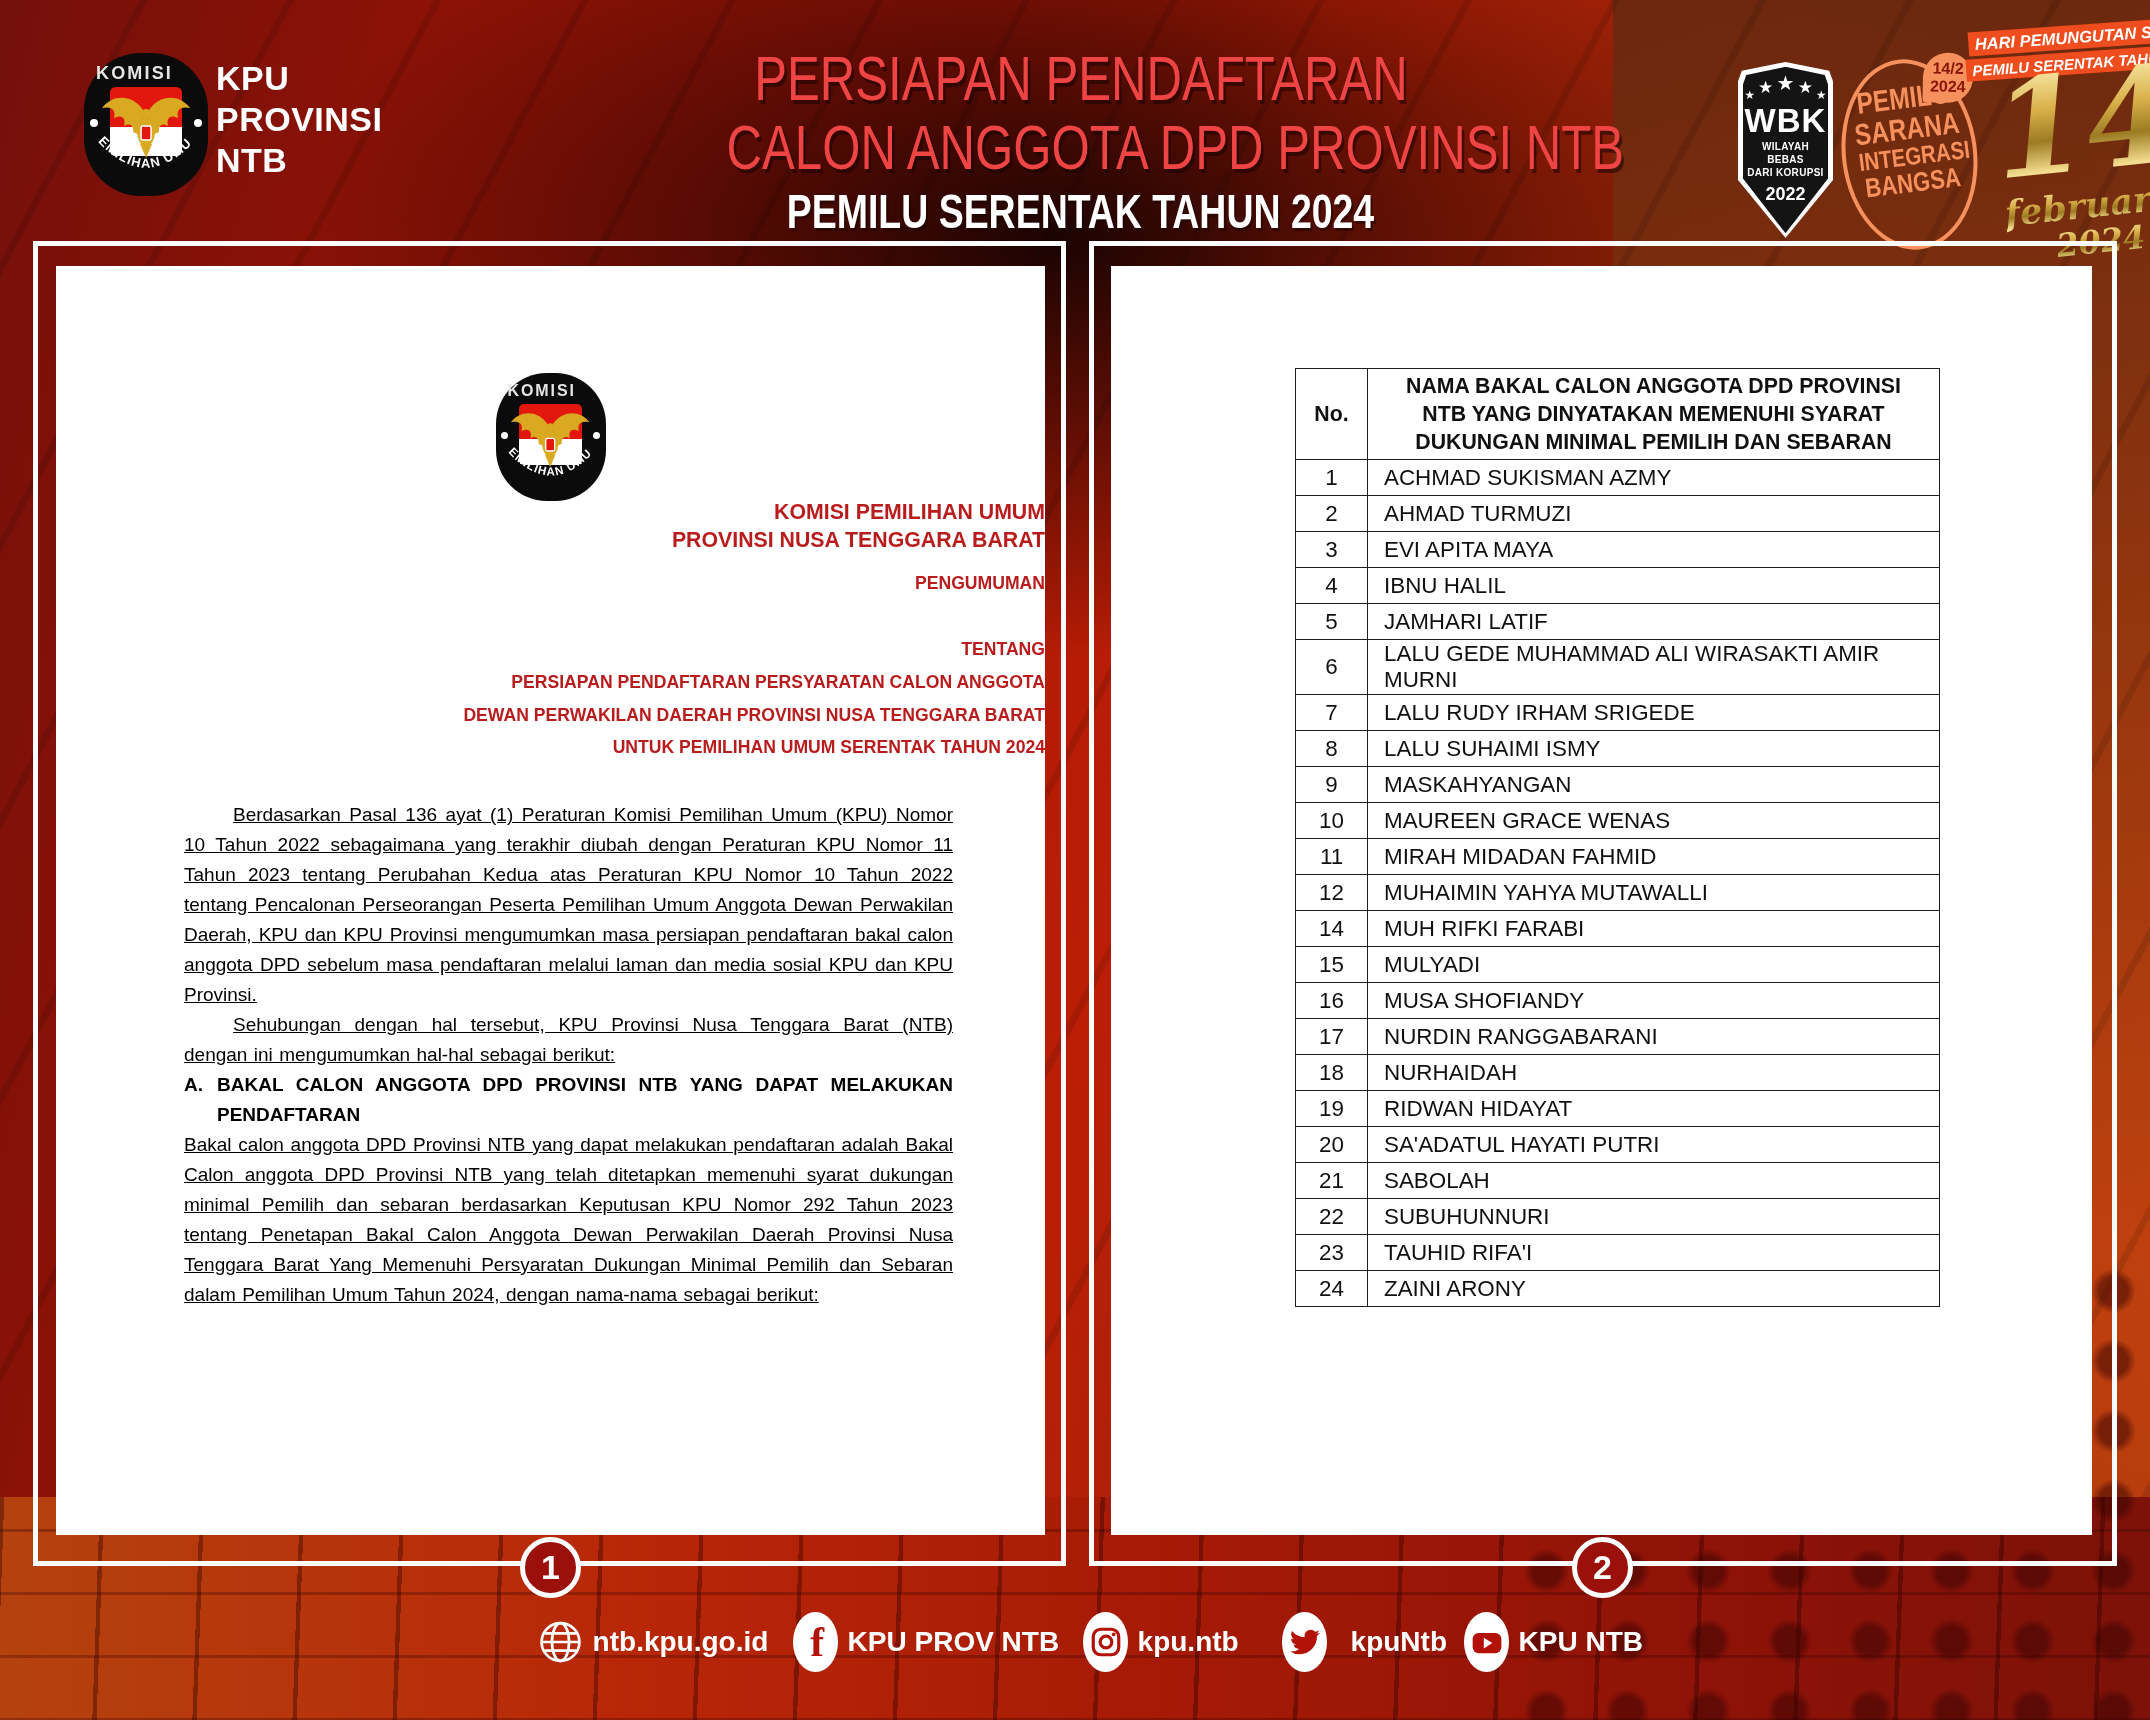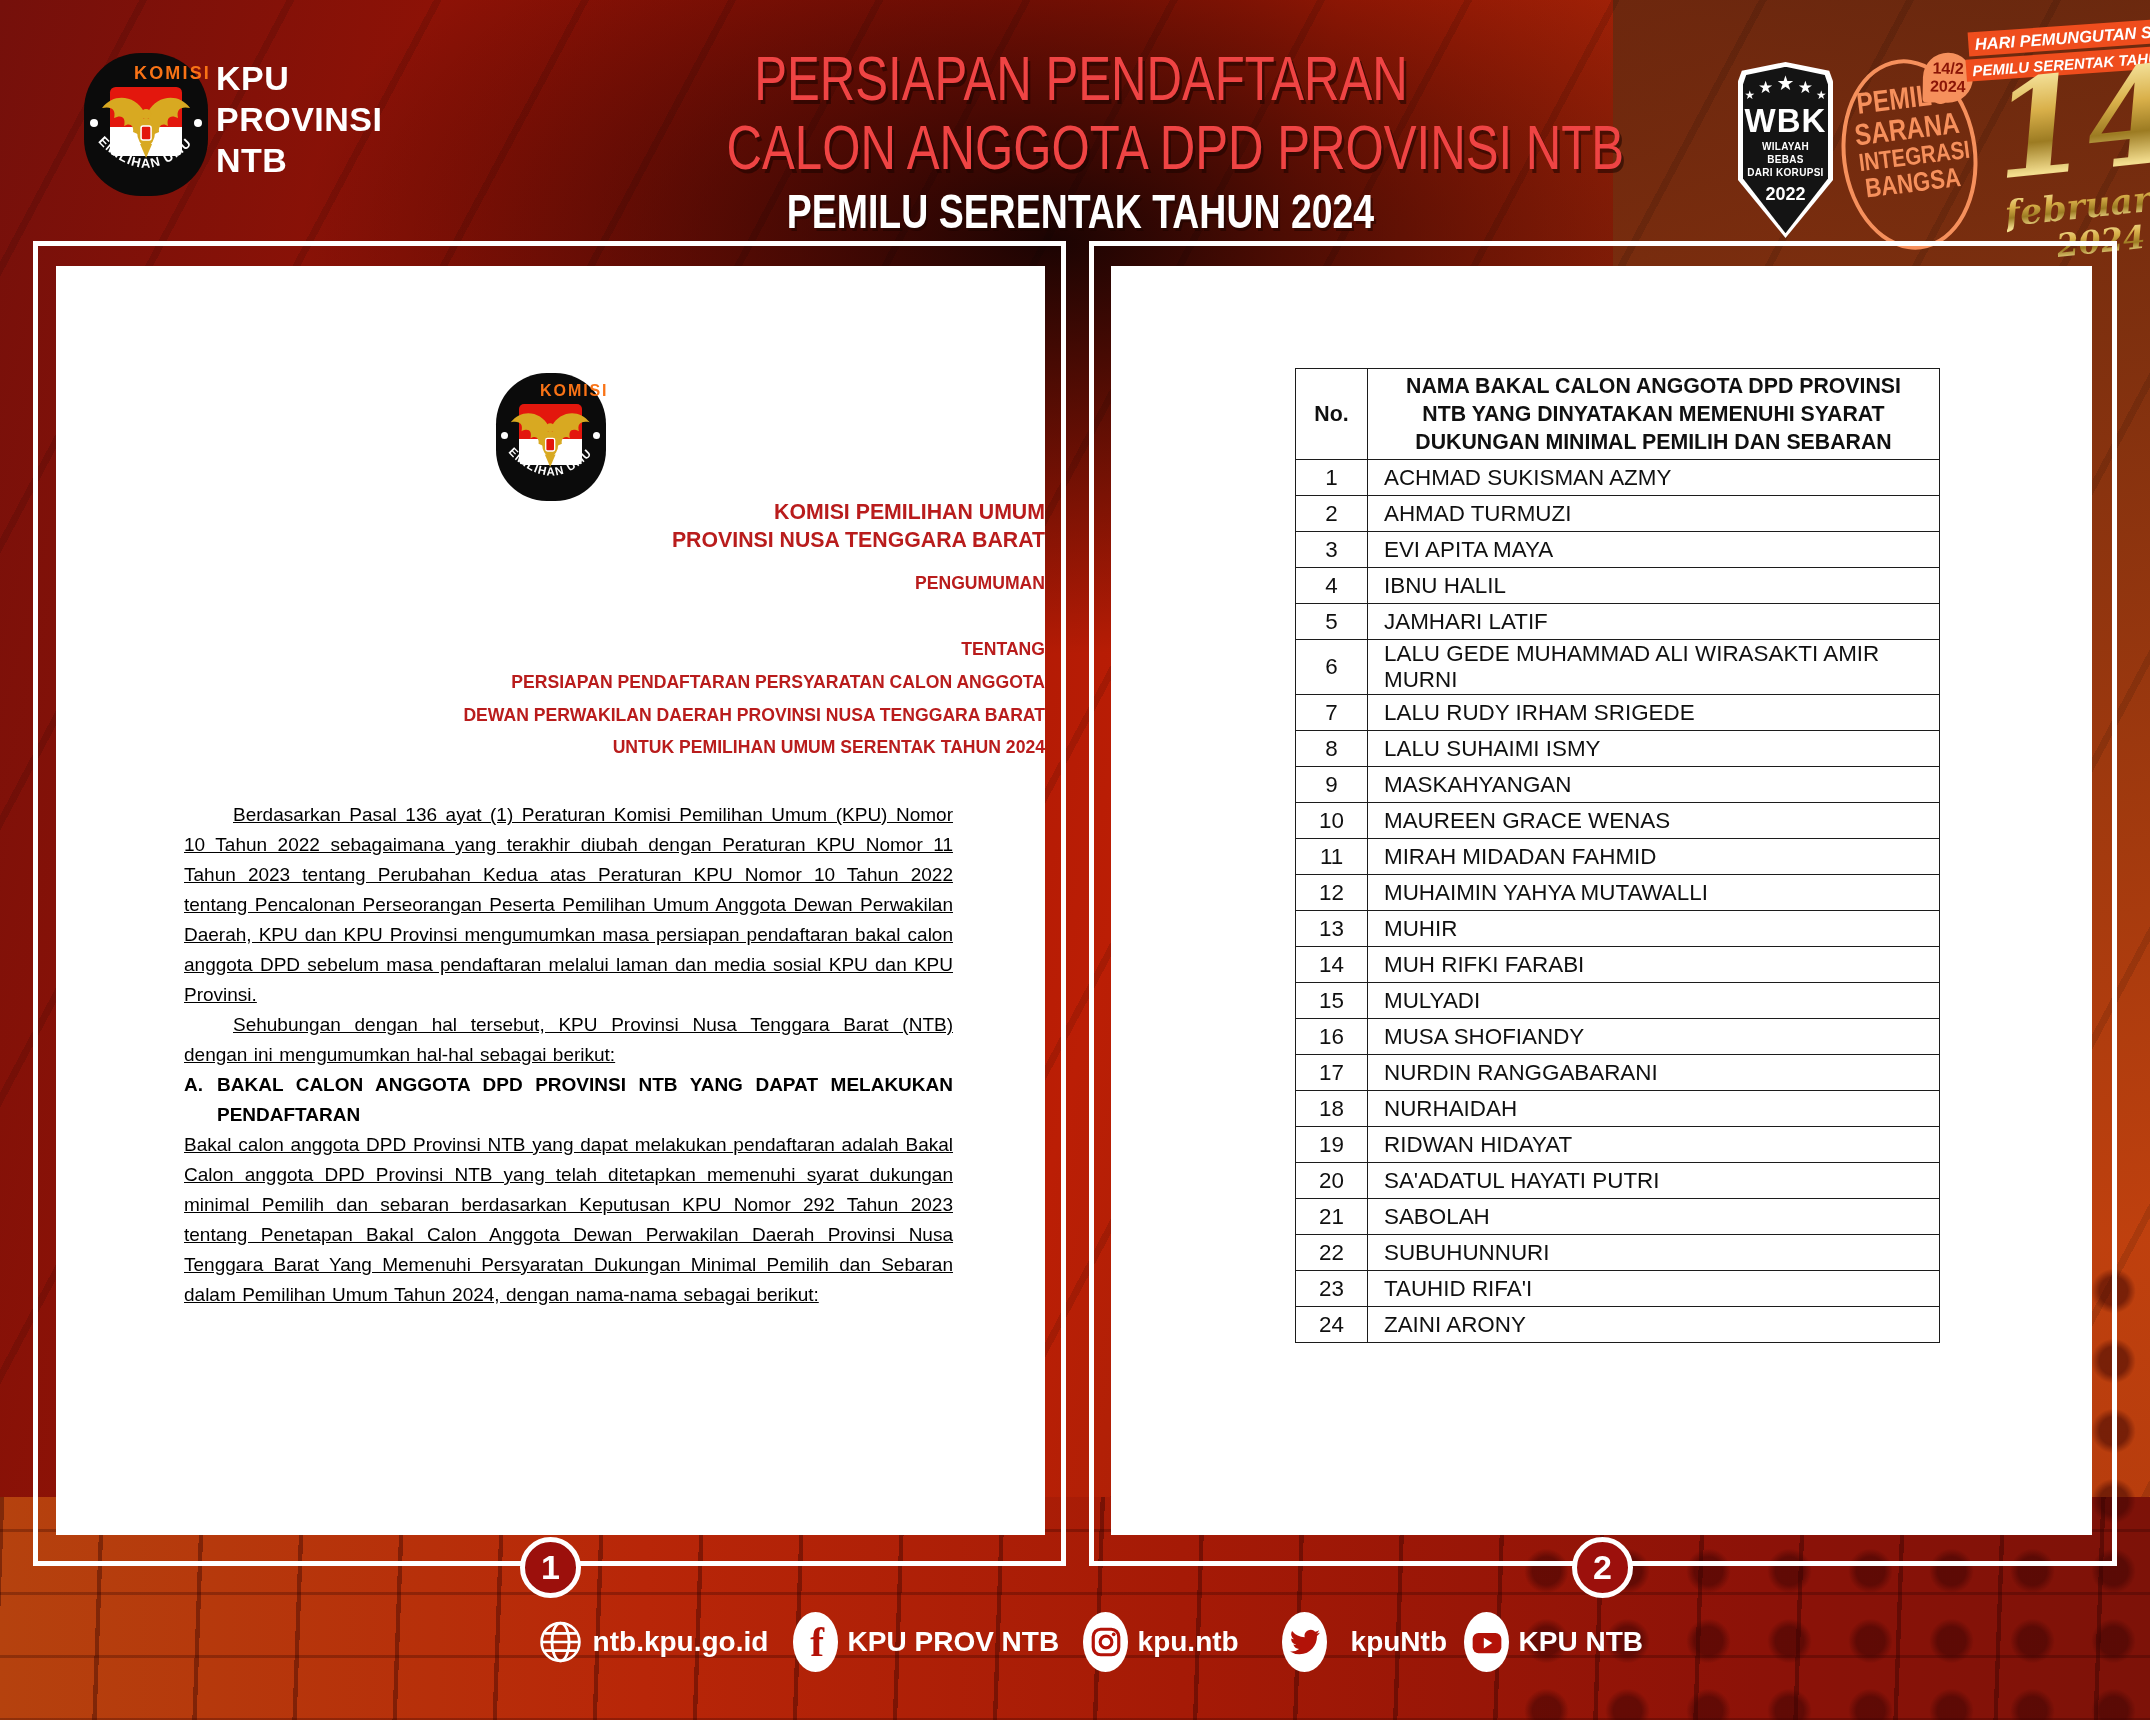--- a/index.html
+++ b/index.html
@@ -19,21 +19,21 @@
     background:
       repeating-linear-gradient(92deg,rgba(40,0,0,.38) 0 4.3px,rgba(0,0,0,0) 4.3px 100px),
       repeating-linear-gradient(0deg,rgba(40,0,0,.28) 0 3.2px,rgba(0,0,0,0) 3.2px 63px),
       linear-gradient(90deg,#b5420e,#b82608 30%,#a51a06 55%,#8c1208 82%,#7d1208);}
   .bg-dots{position:absolute;right:0;bottom:0;width:30%;height:27%;opacity:.85;
     background-image:radial-gradient(circle at 50% 50%,rgba(55,2,2,.6) 0 14px,rgba(0,0,0,0) 22.4px);
     background-size:81px 70px;}
 
   
   .kpu-logo{position:absolute;background:#0b0b0b;border-radius:46%/40%;}
-  .kpu-word-top{position:absolute;top:7%;left:3px;width:100%;text-align:right;color:#f97316;
+  .kpu-word-top{position:absolute;top:7%;left:12px;width:100%;text-align:left;color:#e5e5e5;
     font-weight:bold;font-size:1em;letter-spacing:.12em;}
   .kpu-dot{position:absolute;top:46%;width:.45em;height:.45em;border-radius:50%;background:#fff;}
   .kpu-dot.l{left:5%;} .kpu-dot.r{right:5%;}
   .kpu-shield{position:absolute;left:21%;top:24%;width:58%;height:48%;border-radius:8%;
     background:linear-gradient(180deg,#e3170d 0 58%,#ffffff 58%);}
   .kpu-garuda{position:absolute;left:8%;top:20%;width:84%;height:56%;}
   .kpu-arc{position:absolute;inset:0;width:100%;height:100%;}
   .kpu-arc text{fill:#fff;font-weight:bold;font-family:"Liberation Sans",sans-serif;}
 
   
@@ -325,24 +325,20 @@
           <tr>
             <td class="no">11</td>
             <td class="name">MIRAH MIDADAN FAHMID</td>
           </tr>
 
           <tr>
             <td class="no">12</td>
             <td class="name">MUHAIMIN YAHYA MUTAWALLI</td>
           </tr>
 
-          <tr>
-            <td class="no">13</td>
-            <td class="name">MUHIR</td>
-          </tr>
 
           <tr>
             <td class="no">14</td>
             <td class="name">MUH RIFKI FARABI</td>
           </tr>
 
           <tr>
             <td class="no">15</td>
             <td class="name">MULYADI</td>
           </tr>

